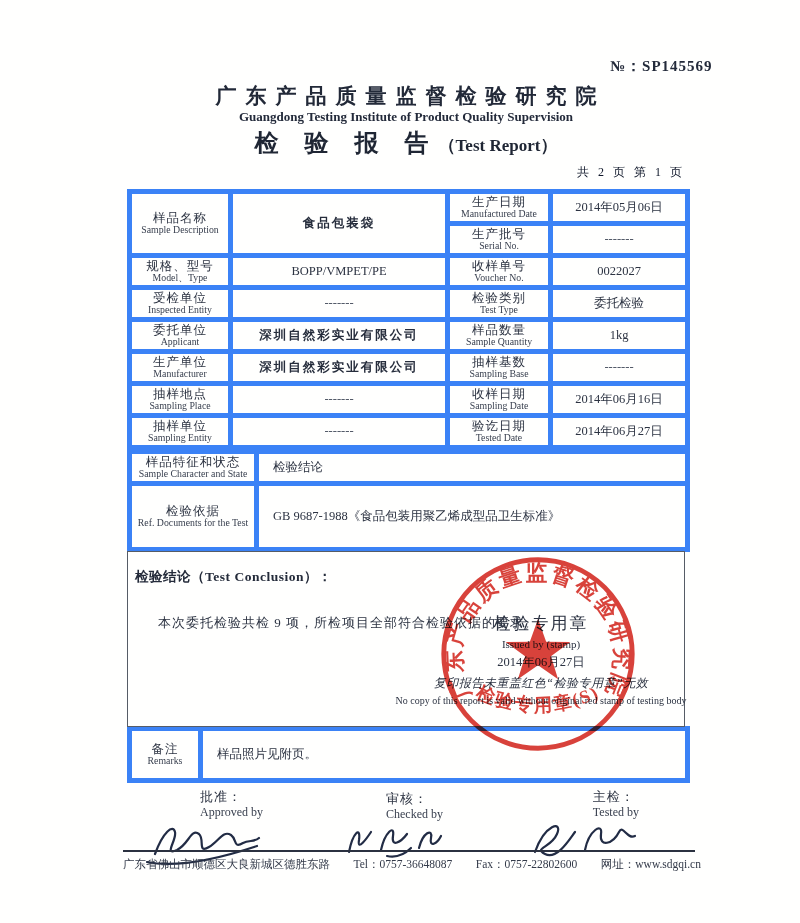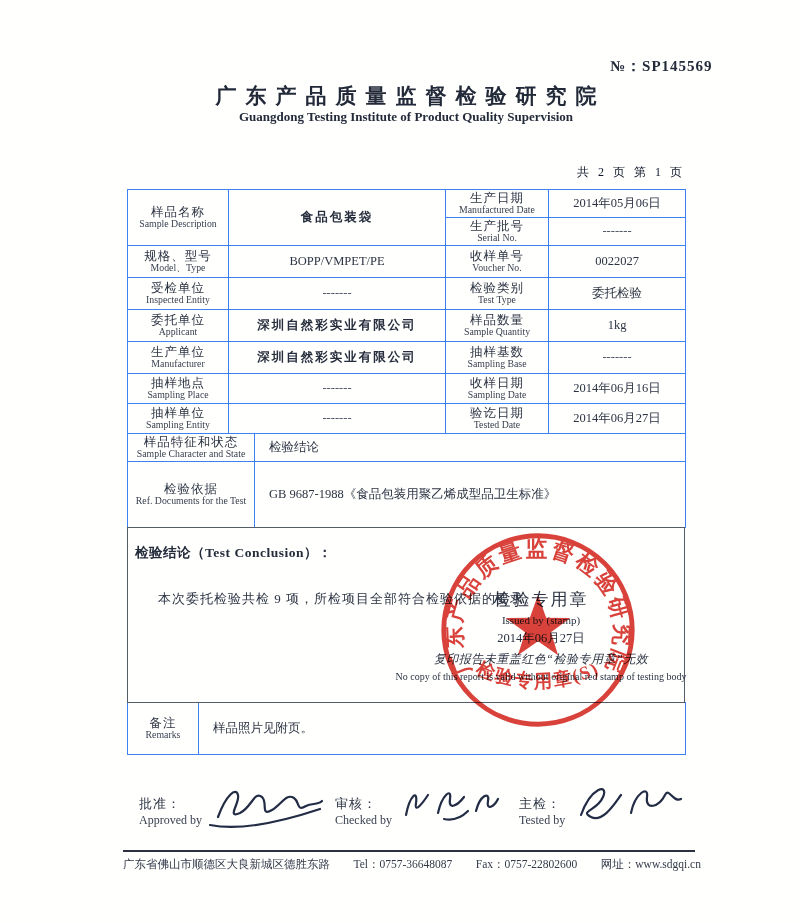--- a/index.html
+++ b/index.html
@@ -34,21 +34,21 @@
   .report-title .t-cn { font-size:24px; font-weight:bold; letter-spacing:10px; }
   .report-title .t-en { font-size:17px; font-weight:bold; letter-spacing:0; }
   .page-info {
     position:absolute; top:164px; left:127px; width:558px;
     text-align:right; font-size:12px; color:#0f172a; letter-spacing:3px;
   }
 
   
   .doc-body { position:absolute; top:190px; left:127px; width:558px; }
   table { border-collapse:collapse; table-layout:fixed; width:558px; }
-  td { border:1px solid #3b82f6; vertical-align:middle; }
+  td { border:5px solid #3b82f6; vertical-align:middle; }
   .sect { margin-top:-1px; }
   .lbl { text-align:center; line-height:1.12; padding:1px 2px; }
   .lbl .cn { font-size:12.5px; color:#2c3342; display:block; letter-spacing:1px; }
   .lbl .en { font-size:9.8px; color:#39404f; display:block; }
   .val { text-align:center; font-size:12.5px; color:#2c3342; padding:1px 4px; }
   .val.bold { font-weight:bold; letter-spacing:2px; color:#262d3c; }
   .val.left { text-align:left; padding-left:14px; }
   .dash { letter-spacing:0; color:#4a5160; }
 
   col.c1 { width:101px; } col.c2 { width:217px; } col.c3 { width:103px; } col.c4 { width:137px; }
@@ -78,21 +78,21 @@
   .issue-block .ln4 { font-size:12px; margin-top:4px; letter-spacing:.5px;font-style:italic; }
   .issue-block .ln5 { font-size:10px; margin-top:3px; }
 
   .stamp {
     position:absolute; top:0px; left:308px; width:204px; height:204px;
     mix-blend-mode:multiply; opacity:.88; pointer-events:none;
   }
 
   
   .signatures { position:absolute; top:783px; left:127px; width:566px; height:72px; }
-  .sig-group { position:absolute; display:flex; align-items:center; }
+  .sig-group { position:absolute; display:flex; align-items:flex-end;flex-direction:column; }
   .sig-label { text-align:left; line-height:1.25; padding-top:6px; }
   .sig-label .cn { font-size:13px; color:#2c3342; display:block; letter-spacing:1px; }
   .sig-label .en { font-size:12px; color:#39404f; display:block; }
   .sig-ink { margin-left:4px; margin-top:-4px; }
   .sig-ink path { stroke:#222c45; stroke-width:2.2; fill:none; stroke-linecap:round; stroke-linejoin:round; }
 
   
   .footer-rule { position:absolute; top:850px; left:123px; width:572px; border-top:2px solid #2b3140; }
   .footer {
     position:absolute; top:857px; left:123px; width:578px;
@@ -101,20 +101,23 @@
   }
 </style>
 </head>
 <body>
 
 <div class="page">
 
   <div class="report-no"><span>№：</span><span>SP145569</span></div>
   <div class="institute-cn">广东产品质量监督检验研究院</div>
   <div class="institute-en">Guangdong Testing Institute of Product Quality Supervision</div>
+  <div class="report-title">
+    <span class="t-cn">检 验 报 告</span><span class="t-en">（Test Report）</span>
+  </div>
   <div class="page-info">共 2 页 第 1 页</div>
 
   <div class="doc-body">
 
     <table class="sect">
       <colgroup>
           <col class="c1">
           <col class="c2">
           <col class="c3">
           <col class="c4">

